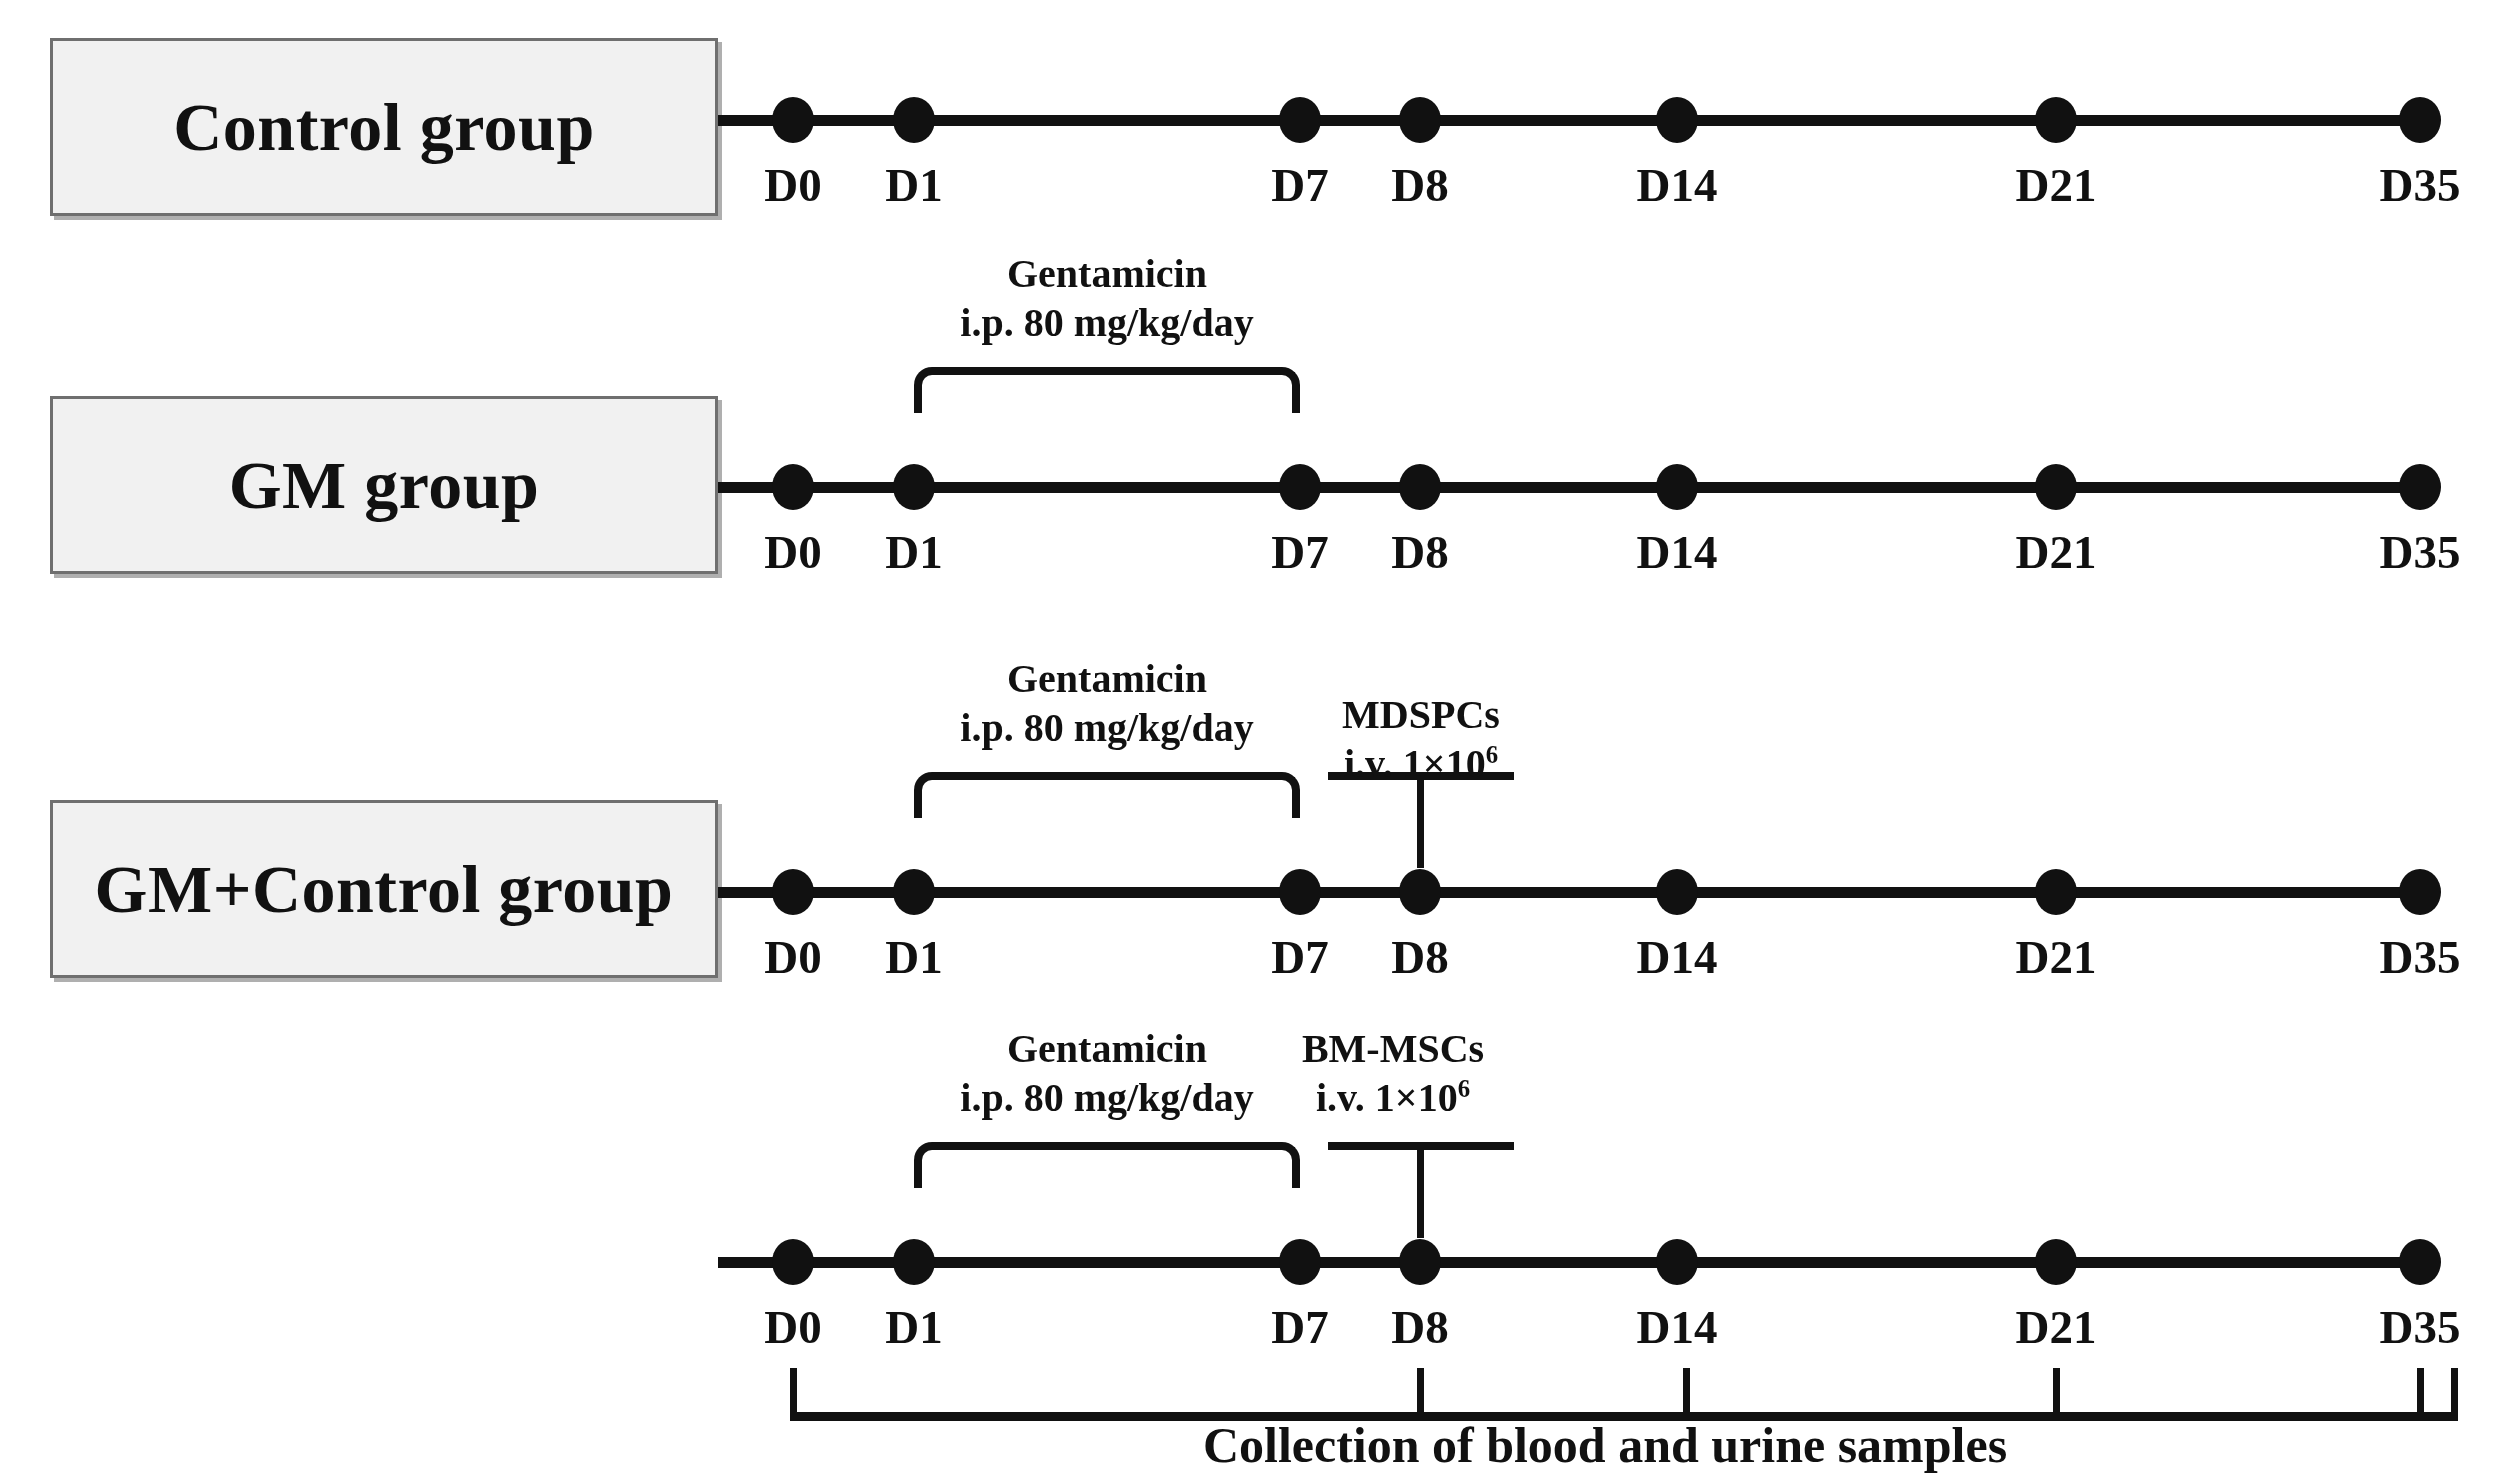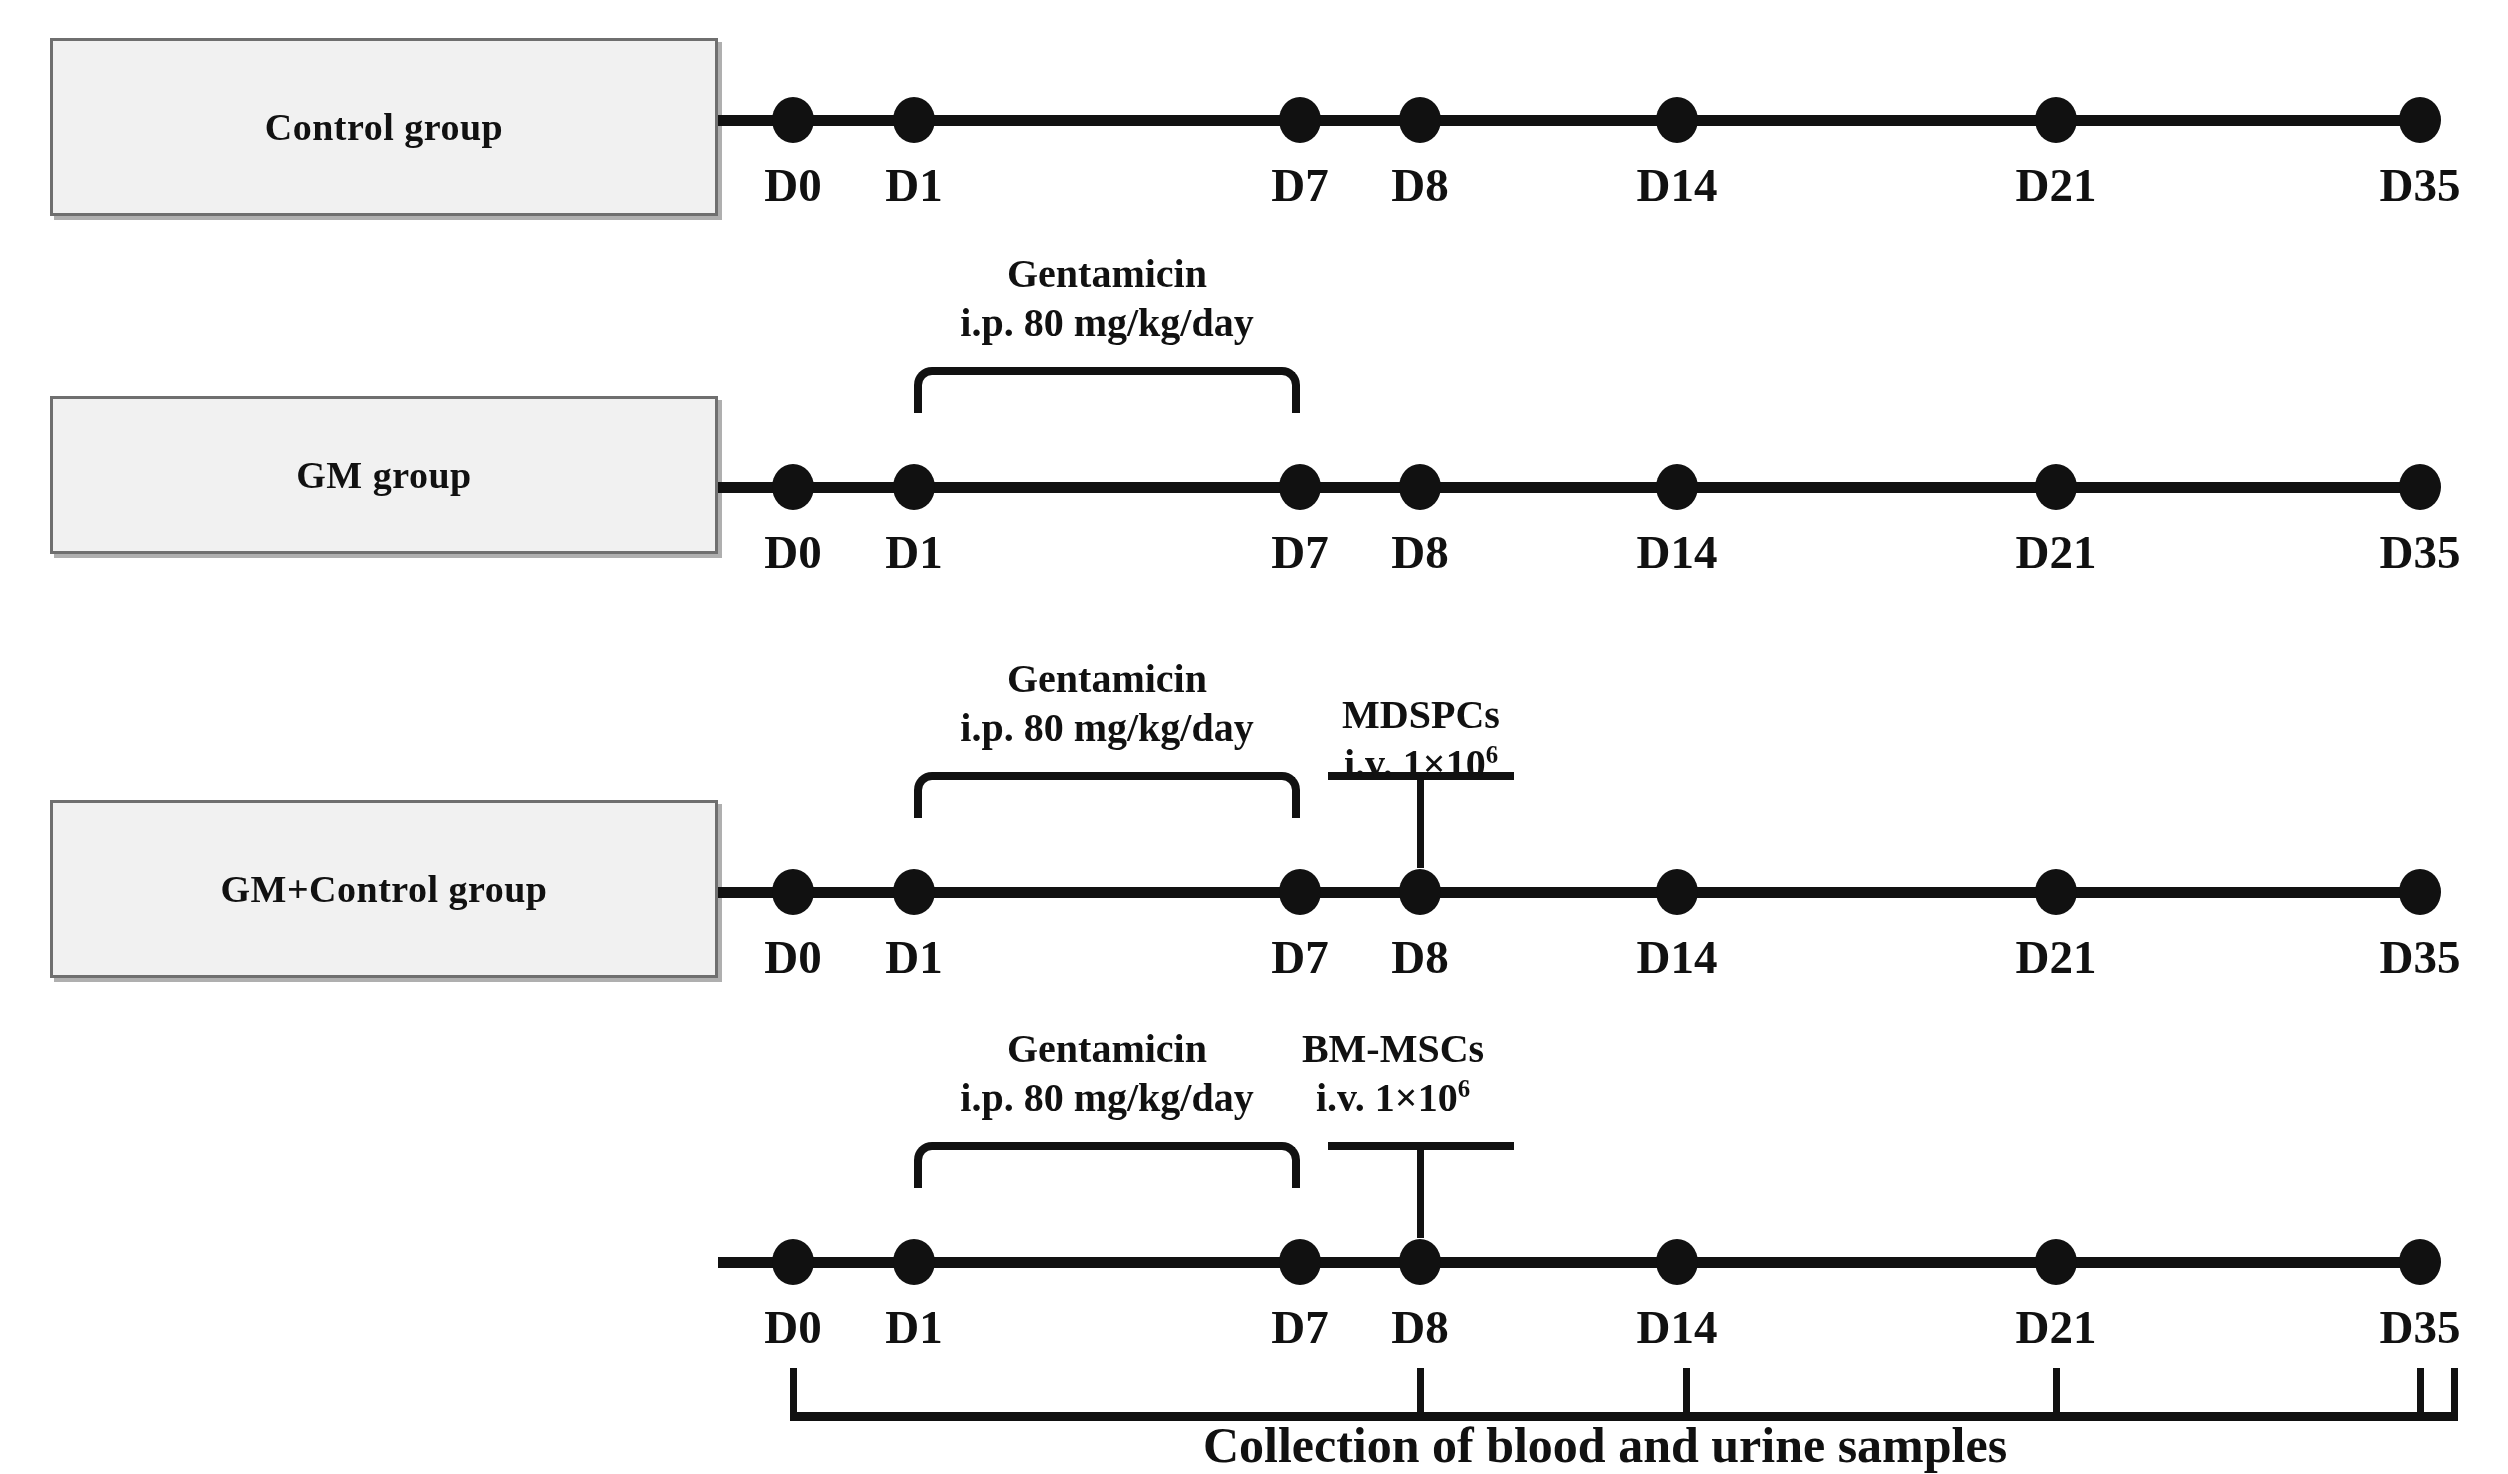--- a/index.html
+++ b/index.html
@@ -28,21 +28,21 @@
     border: 3px solid #6f6f6f;
     box-sizing: border-box;
     box-shadow: 4px 4px 0 0 rgba(110,110,110,0.55);
     display: flex;
     align-items: center;
     justify-content: center;
   }
   .group-box-label {
     font-family: "Liberation Serif", "DejaVu Serif", serif;
     font-weight: bold;
-    font-size: 38px;
+    font-size: 68px;
     color: #111111;
     letter-spacing: 0.5px;
     white-space: nowrap;
     text-align: center;
   }
 
   
   .timeline-line {
     position: absolute;
     height: 11px;
@@ -151,21 +151,21 @@
     <div class="timeline-dot" style="left: 1300px; top: 120px;"></div>
     <div class="timeline-tick-label" style="left: 1300px; top: 158px;">D7</div>
     <div class="timeline-dot" style="left: 1420px; top: 120px;"></div>
     <div class="timeline-tick-label" style="left: 1420px; top: 158px;">D8</div>
     <div class="timeline-dot" style="left: 1677px; top: 120px;"></div>
     <div class="timeline-tick-label" style="left: 1677px; top: 158px;">D14</div>
     <div class="timeline-dot" style="left: 2056px; top: 120px;"></div>
     <div class="timeline-tick-label" style="left: 2056px; top: 158px;">D21</div>
     <div class="timeline-dot" style="left: 2420px; top: 120px;"></div>
     <div class="timeline-tick-label" style="left: 2420px; top: 158px;">D35</div>
-    <div class="group-box" style="top: 396px; height: 158px;">
+    <div class="group-box" style="top: 396px; height: 178px;">
       <div class="group-box-label">GM group</div>
     </div>
     <div class="timeline-line" style="left: 718px; top: 482px; width: 1702px;"></div>
     <div class="timeline-dot" style="left: 793px; top: 487px;"></div>
     <div class="timeline-tick-label" style="left: 793px; top: 525px;">D0</div>
     <div class="timeline-dot" style="left: 914px; top: 487px;"></div>
     <div class="timeline-tick-label" style="left: 914px; top: 525px;">D1</div>
     <div class="timeline-dot" style="left: 1300px; top: 487px;"></div>
     <div class="timeline-tick-label" style="left: 1300px; top: 525px;">D7</div>
     <div class="timeline-dot" style="left: 1420px; top: 487px;"></div>

